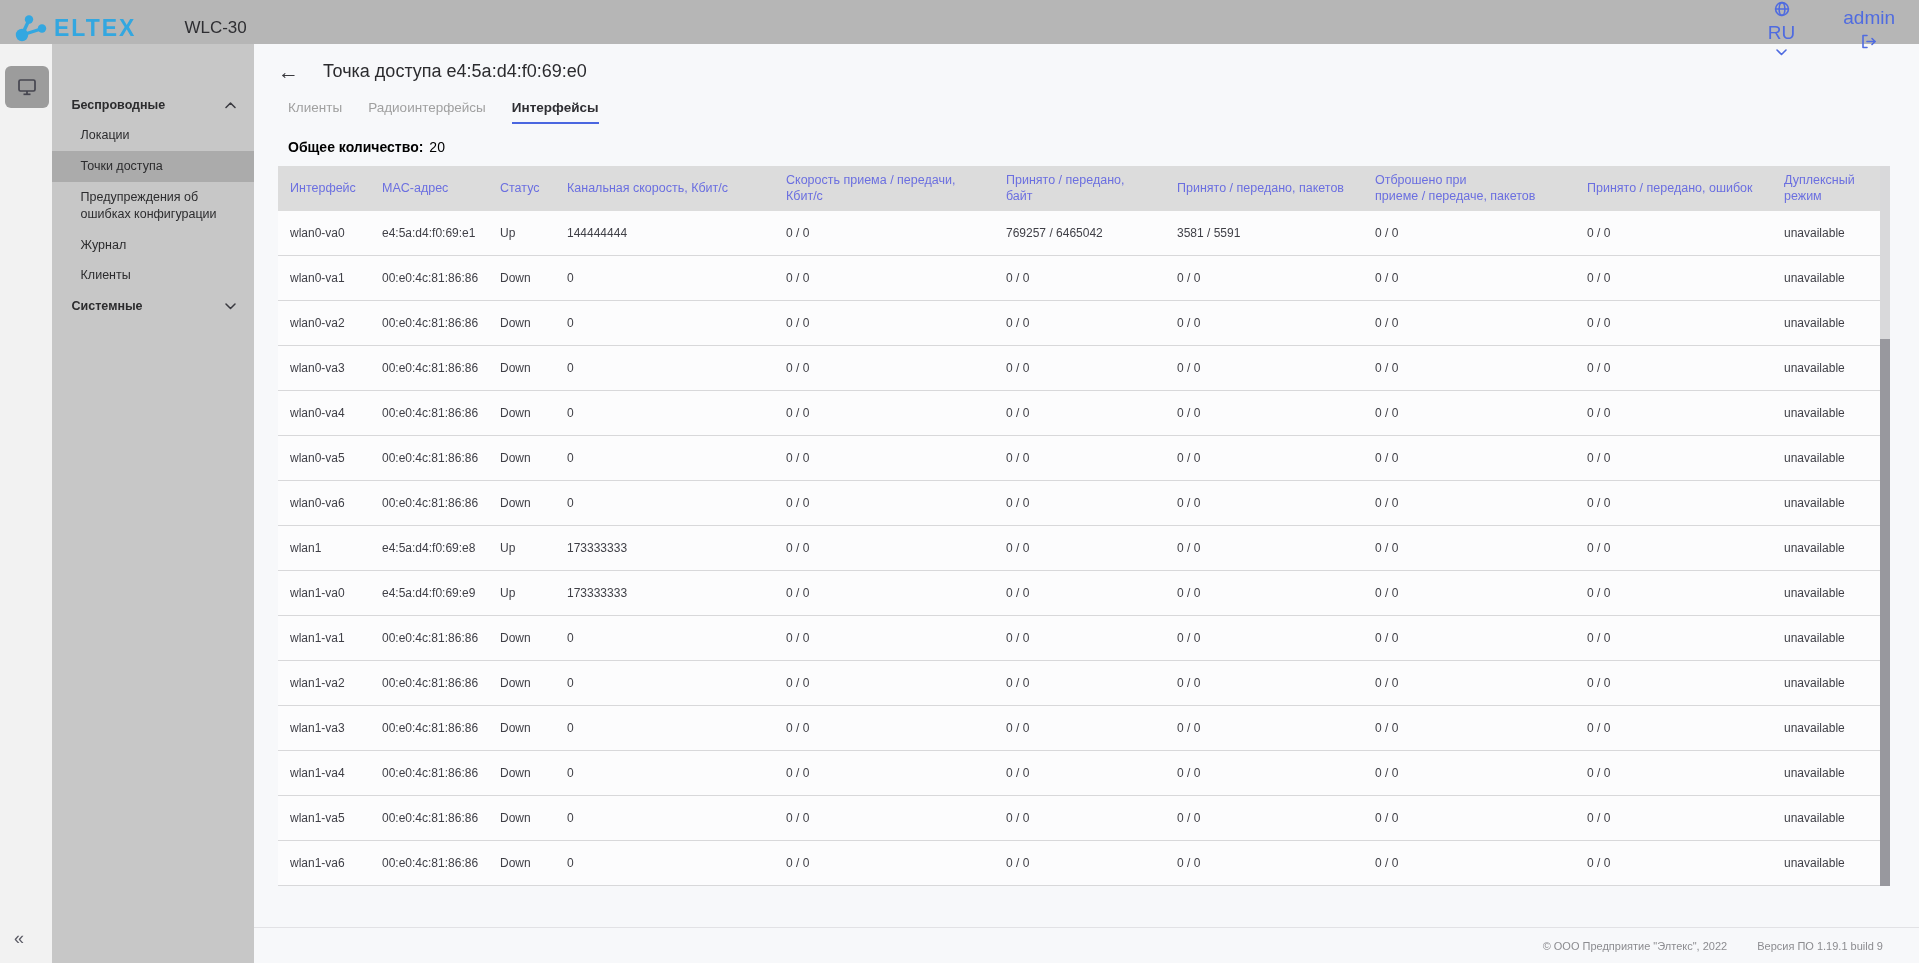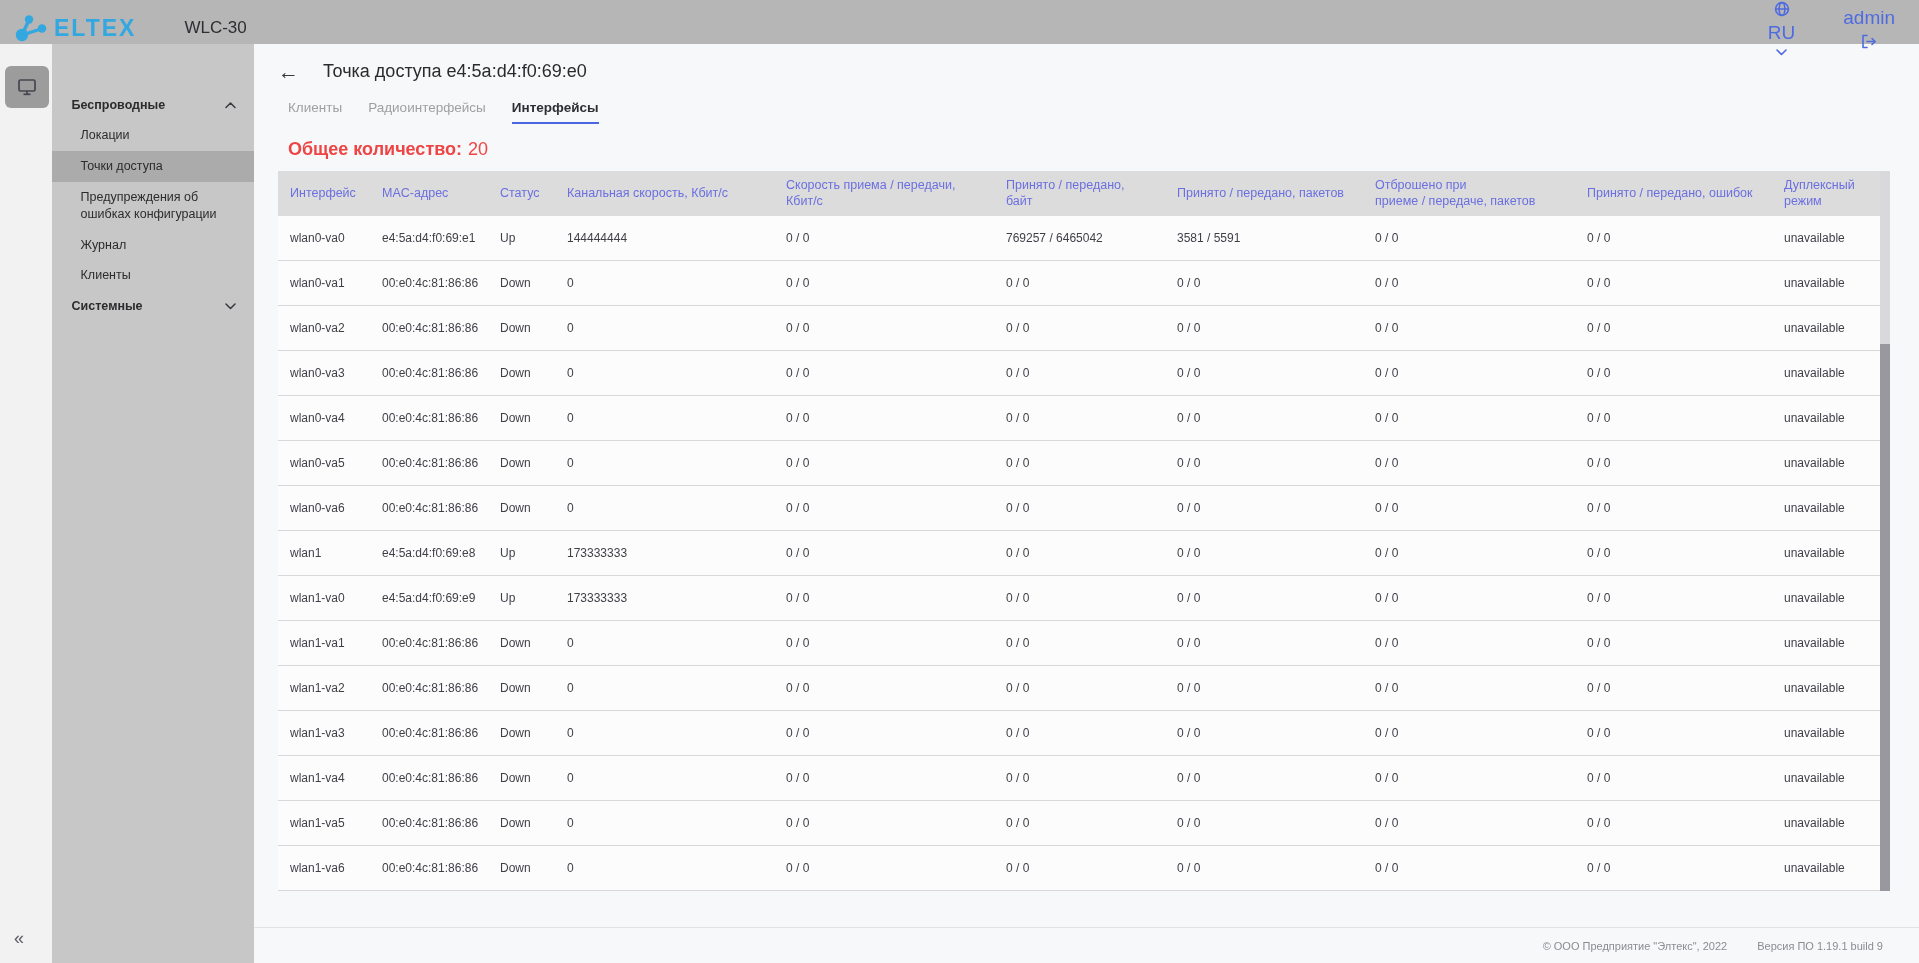--- a/index.html
+++ b/index.html
@@ -38,21 +38,21 @@
   .content { flex:1; position:relative; padding:0 30px 0 24px; }
   .page-header { display:flex; align-items:center; gap:24px; padding-top:17px; }
   .back { font-size:21px; color:#3a3a3e; cursor:pointer; line-height:1; }
   .page-title { font-size:18px; font-weight:400; color:#2b2b2e; }
 
   .tabs { display:flex; gap:26px; margin:18px 0 0 10px; }
   .tab { font-size:13.5px; font-weight:500; color:#a0a0a0; padding-bottom:7px;
     cursor:pointer; border-bottom:2px solid transparent; }
   .tab.active { color:#2f2f33; font-weight:700; border-bottom-color:#4a66e0; }
 
-  .total { margin:15px 0 0 10px; font-size:18px; color:#ef4444; }
+  .total { margin:15px 0 0 10px; font-size:14px; color:#000000; }
   .total-label { font-weight:700; }
   .total-value { margin-left:6px; }
 
   .table-wrap { position:relative; margin-top:11px; }
   table { width:100%; border-collapse:collapse; table-layout:fixed; }
   thead th { background:#dcdcdc; color:#6b6fe0; font-weight:400; font-size:12.5px;
     text-align:left; padding:6px 12px; height:44px; vertical-align:middle;
     white-space:pre-line; line-height:1.3; }
   tbody td { background:#fcfcfd; color:#3f3f46; font-size:12px; padding:0 12px;
     height:45px; border-bottom:1px solid #d8d8da;

